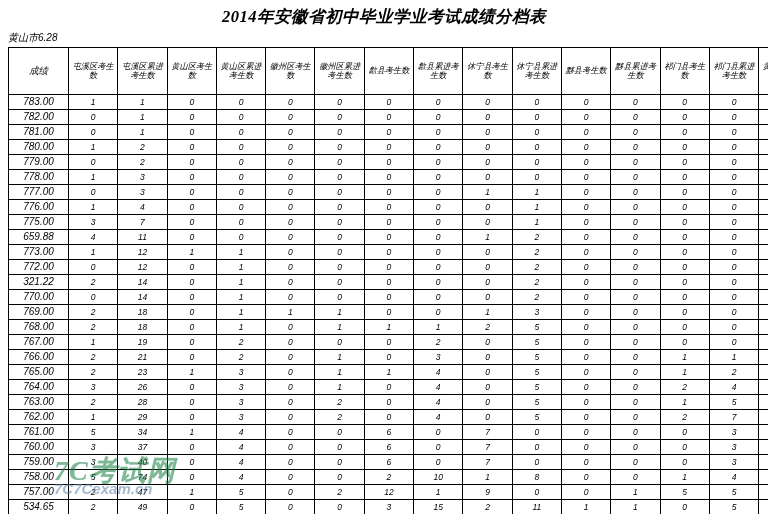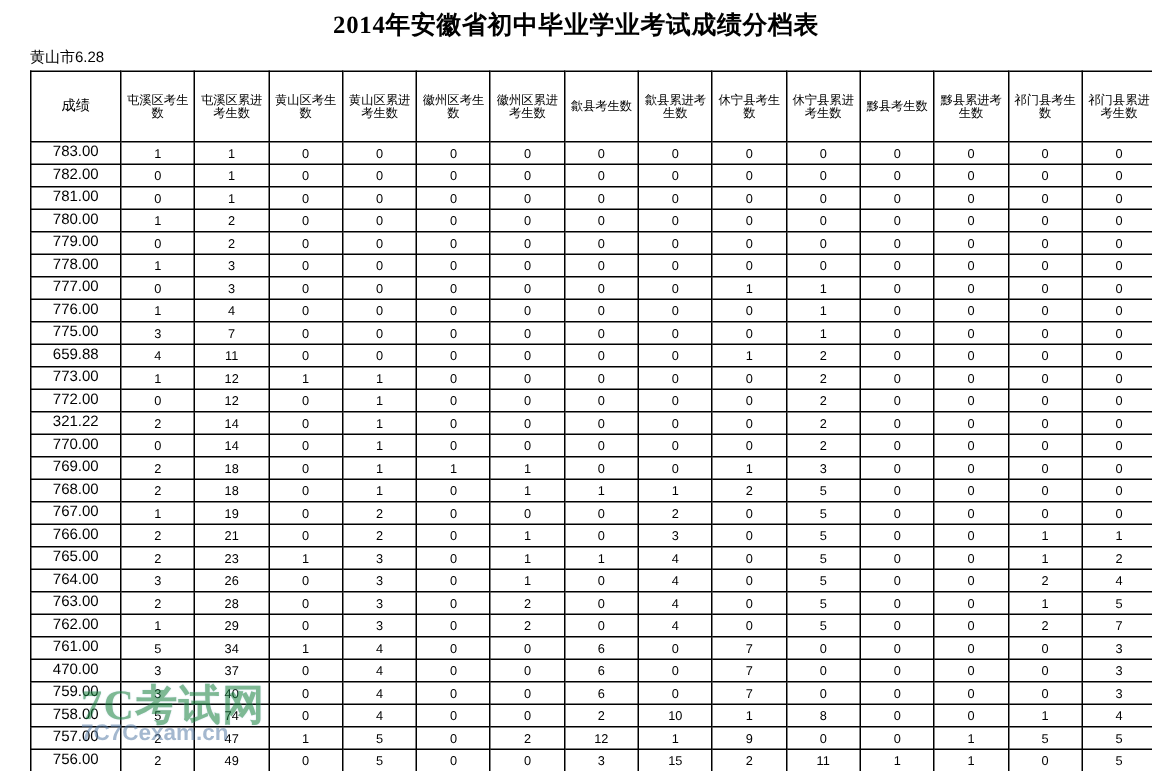--- a/index.html
+++ b/index.html
@@ -13,21 +13,22 @@
     font-family: "Liberation Sans", "DejaVu Sans", sans-serif;
     color: #000000;
     position: relative;
     overflow: hidden;
   }
   .page {
     width: 768px;
     height: 514px;
     position: relative;
     box-sizing: border-box;
-    padding: 0 20px;
+    padding: 0 8px;
+    font-style: italic;
   }
   .doc-title {
     text-align: center;
     font-family: "Liberation Serif", "DejaVu Serif", serif;
     font-weight: bold;
     font-size: 16.5px;
     letter-spacing: 0.5px;
     padding-top: 6px;
     padding-bottom: 3px;
     color: #000;
@@ -559,21 +560,21 @@
           <td>0</td>
           <td>7</td>
           <td>0</td>
           <td>0</td>
           <td>0</td>
           <td>0</td>
           <td>3</td>
           <td>6</td>
         </tr>
         <tr>
-          <td class="score-cell">470.00</td>
+          <td class="score-cell">760.00</td>
           <td>3</td>
           <td>37</td>
           <td>0</td>
           <td>4</td>
           <td>0</td>
           <td>0</td>
           <td>6</td>
           <td>0</td>
           <td>7</td>
           <td>0</td>
@@ -631,21 +632,21 @@
           <td>1</td>
           <td>9</td>
           <td>0</td>
           <td>0</td>
           <td>1</td>
           <td>5</td>
           <td>5</td>
           <td>7</td>
         </tr>
         <tr>
-          <td class="score-cell">756.00</td>
+          <td class="score-cell">534.65</td>
           <td>2</td>
           <td>49</td>
           <td>0</td>
           <td>5</td>
           <td>0</td>
           <td>0</td>
           <td>3</td>
           <td>15</td>
           <td>2</td>
           <td>11</td>

